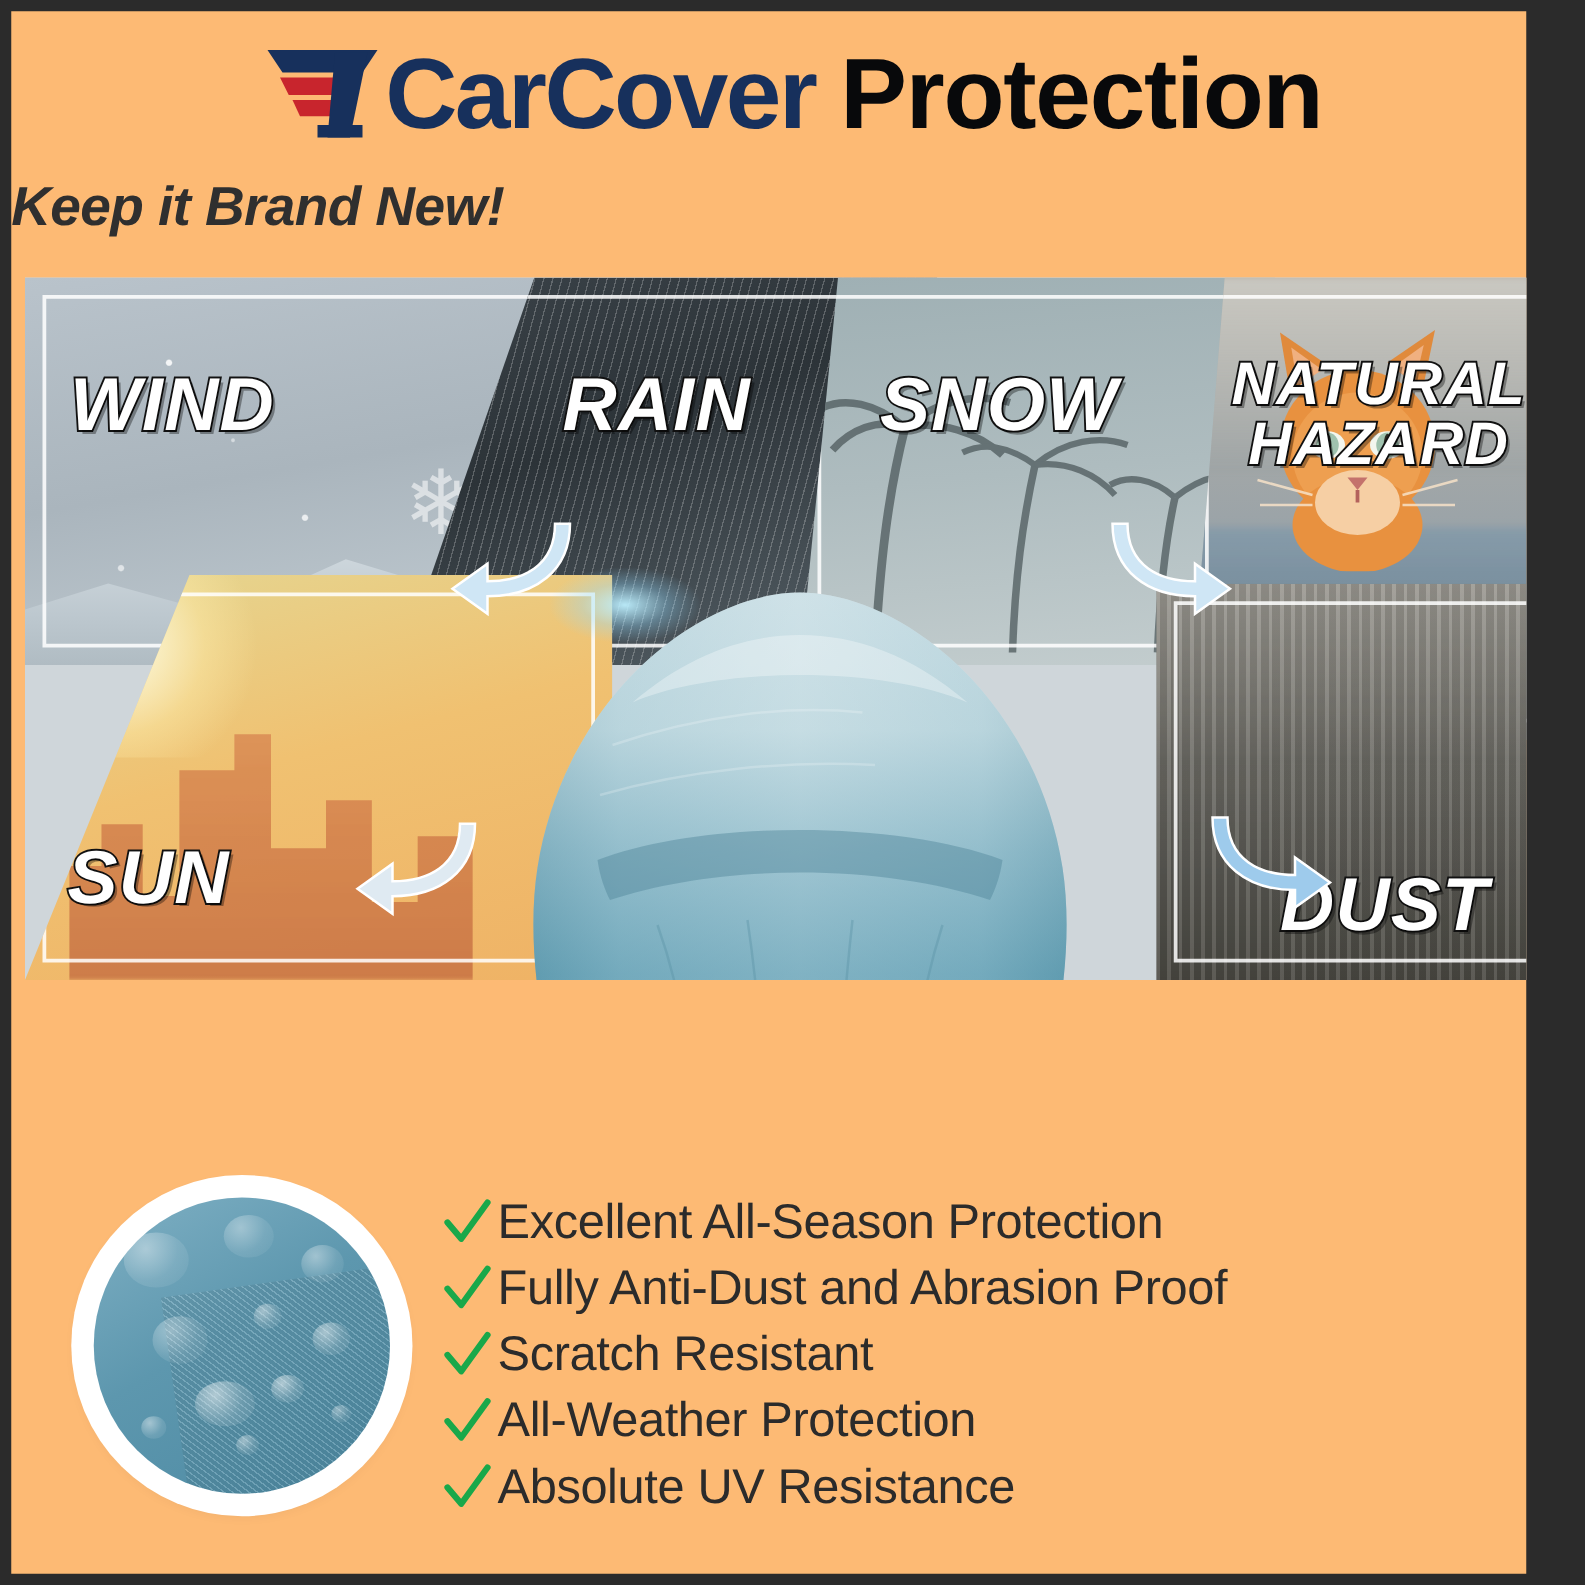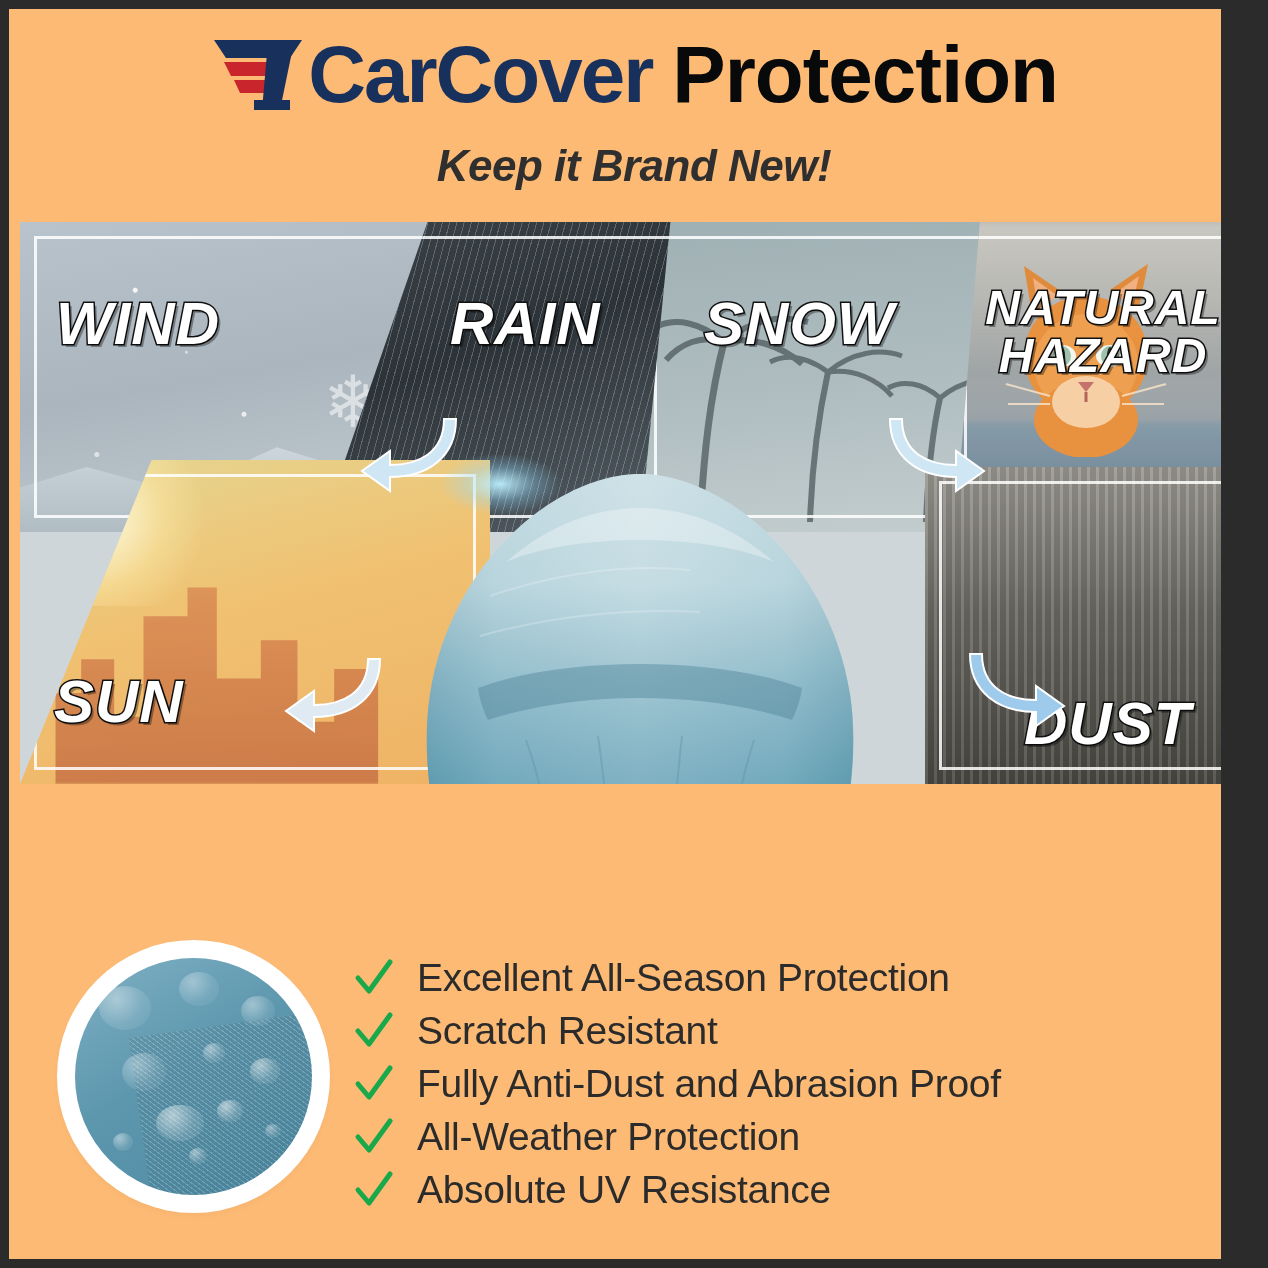--- a/index.html
+++ b/index.html
@@ -11,21 +11,21 @@
 
   
   .header{position:absolute;left:0;top:0;width:1250px;height:185px;}
   .brandrow{position:absolute;left:0;top:22px;width:1250px;height:88px;
             display:flex;align-items:center;justify-content:center;gap:0px;}
   .logomark{width:96px;height:78px;flex:0 0 auto;margin-right:2px;}
   .brand1{font-size:80px;font-weight:bold;color:#17305c;letter-spacing:-2px;
           line-height:78px;white-space:nowrap;}
   .brand2{font-size:80px;font-weight:bold;color:#08090b;letter-spacing:-1px;
           line-height:78px;white-space:nowrap;margin-left:20px;text-align:right;}
-  .tagline{position:absolute;left:0;top:132px;width:1250px;text-align:center;
+  .tagline{position:absolute;left:0;top:132px;width:1250px;text-align:left;
            font-size:44px;font-style:italic;font-weight:bold;color:#2f2f2f;
            letter-spacing:-0.5px;}
 
   
   .collage{position:absolute;left:11px;top:213px;width:1228px;height:562px;
            overflow:hidden;background:#cfd6da;}
   .panel{position:absolute;overflow:hidden;}
 
   
   .p-snow{left:0px;top:0px;width:640px;height:310px;
@@ -130,21 +130,21 @@
      box-shadow:0 0 0 9px #ffffff, 0 3px 14px rgba(0,0,0,.16);overflow:hidden;}
   .bead{position:absolute;inset:9px;border-radius:50%;overflow:hidden;
      background:linear-gradient(150deg,#7fb0c4 0%,#5d97ae 45%,#4d8aa3 100%);}
   .beadweave{position:absolute;right:-8%;bottom:-8%;width:80%;height:80%;
      background:repeating-linear-gradient(45deg,rgba(255,255,255,.16) 0 1px,rgba(0,0,0,.07) 1px 4px);
      transform:rotate(-8deg);}
   .drop{position:absolute;border-radius:50%;
      background:radial-gradient(circle at 34% 30%,rgba(255,255,255,.9),rgba(255,255,255,.25) 55%,rgba(255,255,255,.08) 100%);}
 
   .bullets{position:absolute;left:345px;top:152px;width:830px;}
-  .bullet{display:flex;align-items:center;gap:23px;height:53px;}
+  .bullet{display:flex;align-items:center;gap:4px;height:53px;}
   .chk{flex:0 0 auto;width:40px;height:40px;}
   .btext{font-size:39px;color:#2b2b2b;letter-spacing:-0.3px;white-space:nowrap;}
 </style>
 </head>
 <body>
 
 <div class="frame">
 
   <div class="header">
     <div class="brandrow">
@@ -344,34 +344,34 @@
         <svg class="chk" viewBox="0 0 40 40">
           <path d="M4 20 L15 33 L36 4" stroke="#19a84a" stroke-width="5" fill="none" stroke-linecap="round" stroke-linejoin="round"></path>
         </svg>
         <span class="btext">Excellent All-Season Protection</span>
       </div>
 
       <div class="bullet">
         <svg class="chk" viewBox="0 0 40 40">
           <path d="M4 20 L15 33 L36 4" stroke="#19a84a" stroke-width="5" fill="none" stroke-linecap="round" stroke-linejoin="round"></path>
         </svg>
+        <span class="btext">Fully Anti-Dust and Abrasion Proof</span>
+      </div>
+
+      <div class="bullet">
+        <svg class="chk" viewBox="0 0 40 40">
+          <path d="M4 20 L15 33 L36 4" stroke="#19a84a" stroke-width="5" fill="none" stroke-linecap="round" stroke-linejoin="round"></path>
+        </svg>
         <span class="btext">Scratch Resistant</span>
       </div>
 
       <div class="bullet">
         <svg class="chk" viewBox="0 0 40 40">
           <path d="M4 20 L15 33 L36 4" stroke="#19a84a" stroke-width="5" fill="none" stroke-linecap="round" stroke-linejoin="round"></path>
         </svg>
-        <span class="btext">Fully Anti-Dust and Abrasion Proof</span>
-      </div>
-
-      <div class="bullet">
-        <svg class="chk" viewBox="0 0 40 40">
-          <path d="M4 20 L15 33 L36 4" stroke="#19a84a" stroke-width="5" fill="none" stroke-linecap="round" stroke-linejoin="round"></path>
-        </svg>
         <span class="btext">All-Weather Protection</span>
       </div>
 
       <div class="bullet">
         <svg class="chk" viewBox="0 0 40 40">
           <path d="M4 20 L15 33 L36 4" stroke="#19a84a" stroke-width="5" fill="none" stroke-linecap="round" stroke-linejoin="round"></path>
         </svg>
         <span class="btext">Absolute UV Resistance</span>
       </div>
 

